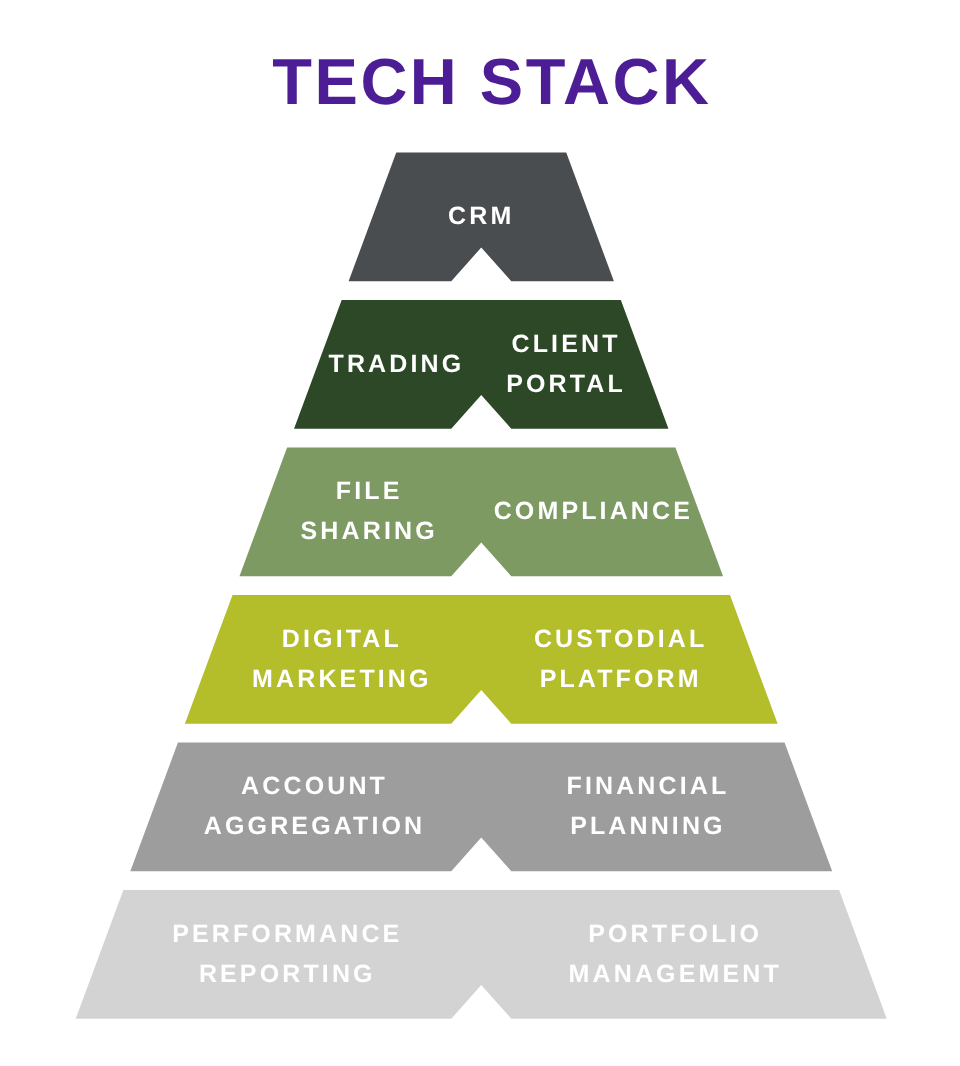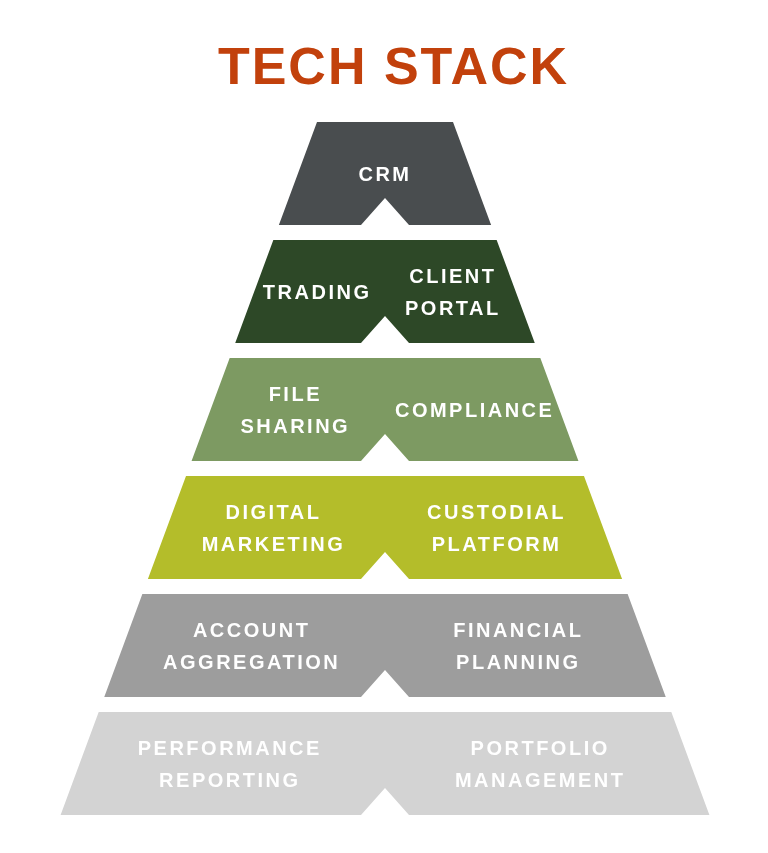--- a/index.html
+++ b/index.html
@@ -27,21 +27,21 @@
     font-size:20px;
     letter-spacing:2.5px;
     fill:#ffffff;
     text-anchor:middle;
   }
 </style>
 </head>
 <body style="background: rgb(255, 255, 255);">
 
 <div class="stage">
-  <div class="title" style="color: #c2410c; padding-left: 19px;">TECH STACK</div>
+  <div class="title" style="color: #4c1d95; padding-left: 19px;">TECH STACK</div>
 
   <svg class="pyramid" width="768" height="853" viewBox="0 0 768 853">
       <polygon points="317,122 453,122 491.11,225 409,225 385,198 361,225 278.89,225" fill="#494d4f"></polygon>
       <text class="lvl-label" x="385" y="173.5"><tspan x="385" y="173.5" dominant-baseline="central">CRM</tspan></text>
       <polygon points="273.34000000000003,240 496.65999999999997,240 534.77,343 409,343 385,316 361,343 235.23000000000002,343" fill="#2d4827"></polygon>
       <text class="lvl-label" x="317.1425" y="291.5"><tspan x="317.1425" y="291.5" dominant-baseline="central">TRADING</tspan></text>
       <text class="lvl-label" x="452.8575" y="291.5"><tspan x="452.8575" y="275.5" dominant-baseline="central">CLIENT</tspan><tspan x="452.8575" y="307.5" dominant-baseline="central">PORTAL</tspan></text>
       <polygon points="229.68,358 540.3199999999999,358 578.4300000000001,461 409,461 385,434 361,461 191.57,461" fill="#7d9a62"></polygon>
       <text class="lvl-label" x="295.3125" y="409.5"><tspan x="295.3125" y="393.5" dominant-baseline="central">FILE</tspan><tspan x="295.3125" y="425.5" dominant-baseline="central">SHARING</tspan></text>
       <text class="lvl-label" x="474.6875" y="409.5"><tspan x="474.6875" y="409.5" dominant-baseline="central">COMPLIANCE</tspan></text>

